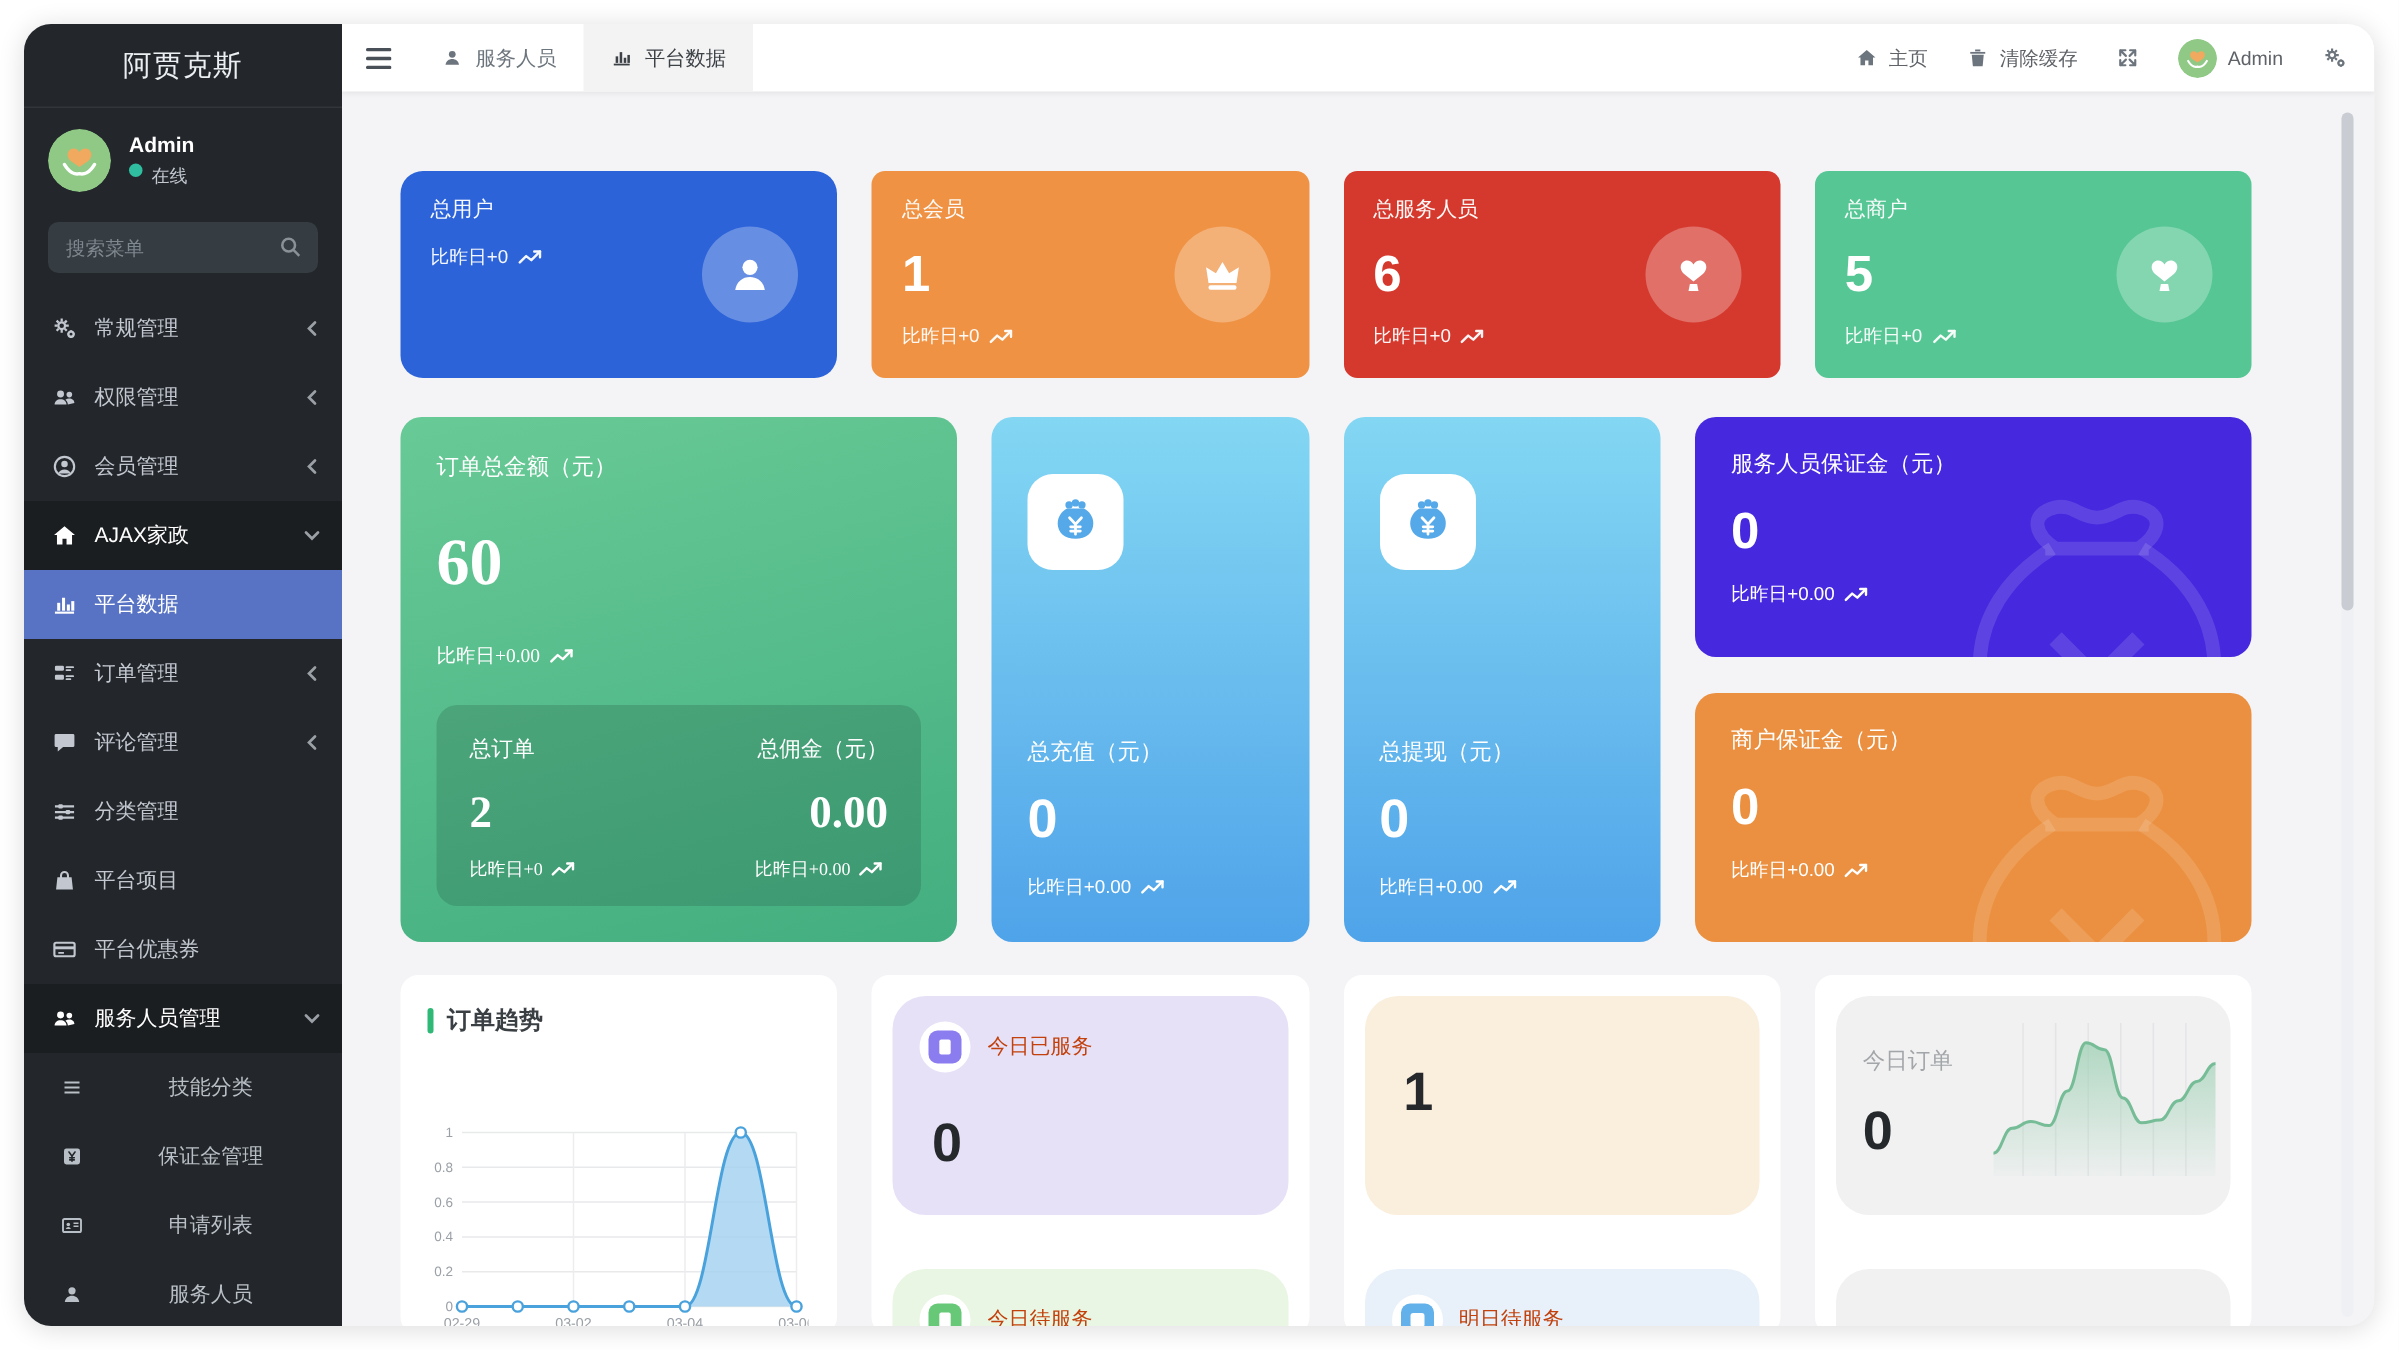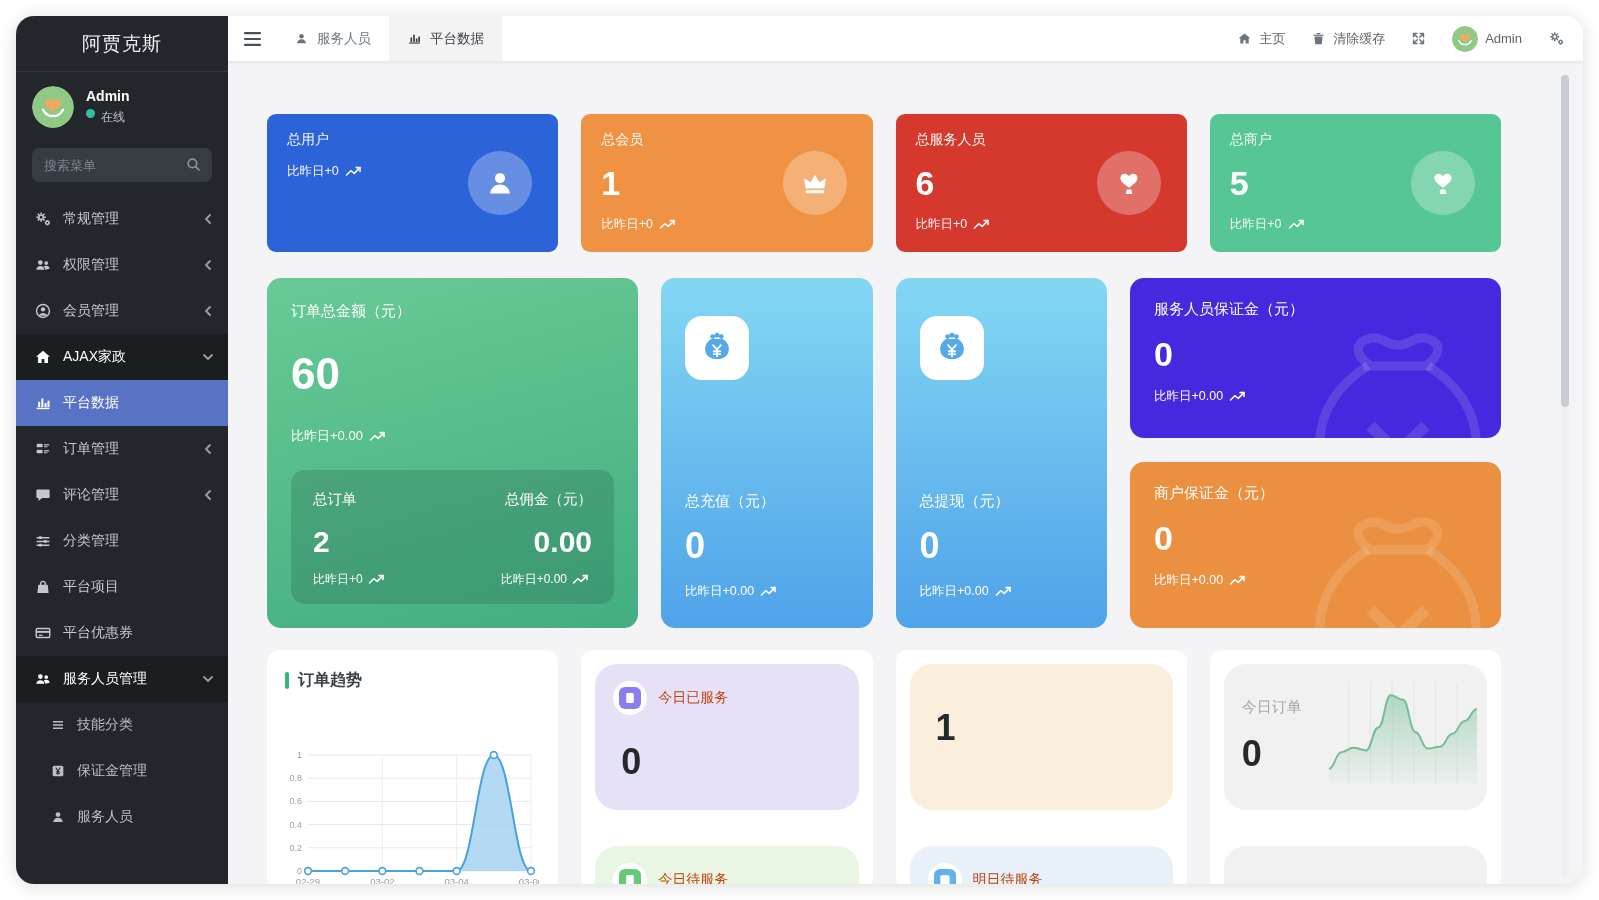--- a/index.html
+++ b/index.html
@@ -18,21 +18,21 @@
   .searchwrap input { width:100%; height:34px; background:#353c42; border:0; border-radius:7px; color:#f97316; font-size:13px; padding:0 34px 0 12px; outline:none; font-family:inherit; }
   .searchwrap input::placeholder { color:#7f878e; }
   .searchwrap .sic { position:absolute; right:10px; top:8px; width:17px; height:17px; color:#8a9197; }
   .menu { flex:1; overflow:hidden; }
   .mitem { height:46px; display:flex; align-items:center; padding:0 14px 0 18px; font-size:14px; color:#c2c7d0; cursor:pointer; }
   .mitem .mic { width:18px; height:18px; margin-right:11px; flex:0 0 auto; }
   .mitem .mlabel { flex:1; }
   .mitem .chev { width:12px; height:12px; color:#9aa0a6; }
   .mitem.expanded { background:#1b1e21; color:#fff; }
   .mitem.active { background:#5873c4; color:#fff; }
-  .mitem.sub { padding-left:34px; color:#b9bfc6; }
+  .mitem.sub { padding-left:24px; color:#b9bfc6;text-align:center; }
   .mitem.sub .mic { width:16px; height:16px; }
 
   
   .main { flex:1; display:flex; flex-direction:column; overflow:hidden; }
   .navbar { height:45px; background:#fff; display:flex; align-items:center; padding:0 18px 0 0; box-shadow:0 1px 4px rgba(0,0,0,.08); position:relative; z-index:5; }
   .burger { width:48px; height:45px; display:flex; align-items:center; justify-content:center; color:#495057; cursor:pointer; }
   .tab { height:45px; display:flex; align-items:center; gap:8px; padding:0 18px; font-size:13.5px; color:#6c757d; cursor:pointer; }
   .tab .tic { width:15px; height:15px; }
   .tab.active { background:#f3f3f4; color:#3c4146; }
   .nav-right { margin-left:auto; display:flex; align-items:center; gap:26px; }
@@ -44,21 +44,21 @@
 
   
   .row1 { display:grid; grid-template-columns:repeat(4,1fr); gap:23px; }
   .scard { height:138px; border-radius:9px; color:#fff; padding:17px 20px; position:relative; overflow:hidden; }
   .scard .st { font-size:14px; opacity:.96; }
   .scard .sv { font-size:34px; font-weight:bold; margin-top:16px; line-height:1.1; }
   .scard .sd { font-size:12.5px; margin-top:14px; display:flex; align-items:center; gap:6px; opacity:.95; }
   .scard .sírcg { width:30px; height:30px; color:#fff; }
 
   .row2 { display:grid; grid-template-columns:371px 1fr 1fr 371px; gap:23px; margin-top:26px; }
-  .gcard { height:350px; border-radius:14px; color:#fff; padding:24px; background:linear-gradient(165deg,#68ca96 0%,#43ae80 100%); display:flex; flex-direction:column; }
+  .gcard { height:350px; border-radius:14px; color:#fff; padding:24px; background:linear-gradient(165deg,#68ca96 0%,#43ae80 100%); display:flex; flex-direction:column;font-family:Liberation Serif, serif; }
   .gcard .gt { font-size:15px; }
   .gcard .gv { font-size:44px; font-weight:bold; margin-top:28px; }
   .gcard .gd { font-size:13px; margin-top:28px; display:flex; align-items:center; gap:6px; }
   .gsub { margin-top:auto; background:rgba(10,40,30,.16); border-radius:14px; padding:20px 22px 16px 22px; display:flex; justify-content:space-between; }
   .gsub .col .l { font-size:14.5px; }
   .gsub .col .v { font-size:30px; font-weight:bold; margin-top:16px; }
   .gsub .col .d { font-size:12px; margin-top:12px; display:flex; align-items:center; gap:5px; }
   .gsub .col:last-child { text-align:right; }
   .gsub .col:last-child .d { justify-content:flex-end; }
 
@@ -289,20 +289,31 @@
           <span class="mlabel">技能分类</span>
         </div>
         <div class="mitem sub">
           <span class="mic">
             <svg viewBox="0 0 24 24">
               <rect x="4" y="4" width="16" height="16" rx="2.4" fill="currentColor"></rect>
               <path d="M9 7.5l3 4.2 3-4.2M12 11.7v5M9.7 13.2h4.6M9.7 15.4h4.6" stroke="#23272b" stroke-width="1.6" fill="none" stroke-linecap="round"></path>
             </svg>
           </span>
           <span class="mlabel">保证金管理</span>
+        </div>
+        <div class="mitem sub">
+          <span class="mic">
+            <svg viewBox="0 0 24 24" fill="none" stroke="currentColor" stroke-width="1.9">
+              <rect x="3" y="5.5" width="18" height="13" rx="1.6"></rect>
+              <circle cx="8.3" cy="11" r="1.8" fill="currentColor" stroke="none"></circle>
+              <path d="M5.7 15.6c.5-1.5 1.5-2.2 2.6-2.2s2.1.7 2.6 2.2z" fill="currentColor" stroke="none"></path>
+              <path d="M13.5 9.8h5M13.5 12.8h5" stroke-width="1.6"></path>
+            </svg>
+          </span>
+          <span class="mlabel">申请列表</span>
         </div>
         <div class="mitem sub">
           <span class="mic">
             <svg viewBox="0 0 24 24" fill="currentColor">
               <circle cx="12" cy="8.3" r="3.6"></circle>
               <path d="M4.8 19.5c.6-4 3.6-6.2 7.2-6.2s6.6 2.2 7.2 6.2z"></path>
             </svg>
           </span>
           <span class="mlabel">服务人员</span>
         </div>
@@ -386,21 +397,21 @@
                 <path d="M17.8 13.6v1.2M17.8 19.2v1.2M14.6 17h1.2M19.8 17H21"></path>
               </svg>
             </span>
           </div>
         </div>
     </header>
 
     <div class="content">
 
       <div class="row1" id="row1">
-          <div class="scard" style="background: rgb(44, 99, 217);">
+          <div class="scard" style="background: rgb(44, 99, 217); border-radius: 15px;">
             <div class="st">总用户</div>
             <div class="sd">
               <span>比昨日+0</span>
               <span class="ticon2">
                 <svg viewBox="0 0 26 14" width="20" height="11" fill="none" stroke="currentColor" stroke-width="2.1" stroke-linecap="round" stroke-linejoin="round">
                   <path d="M2 11.5l5.5-5.5 4.5 3.5L19.5 2"></path>
                   <path d="M14.5 2h5v5"></path>
                 </svg>
               </span>
             </div>

